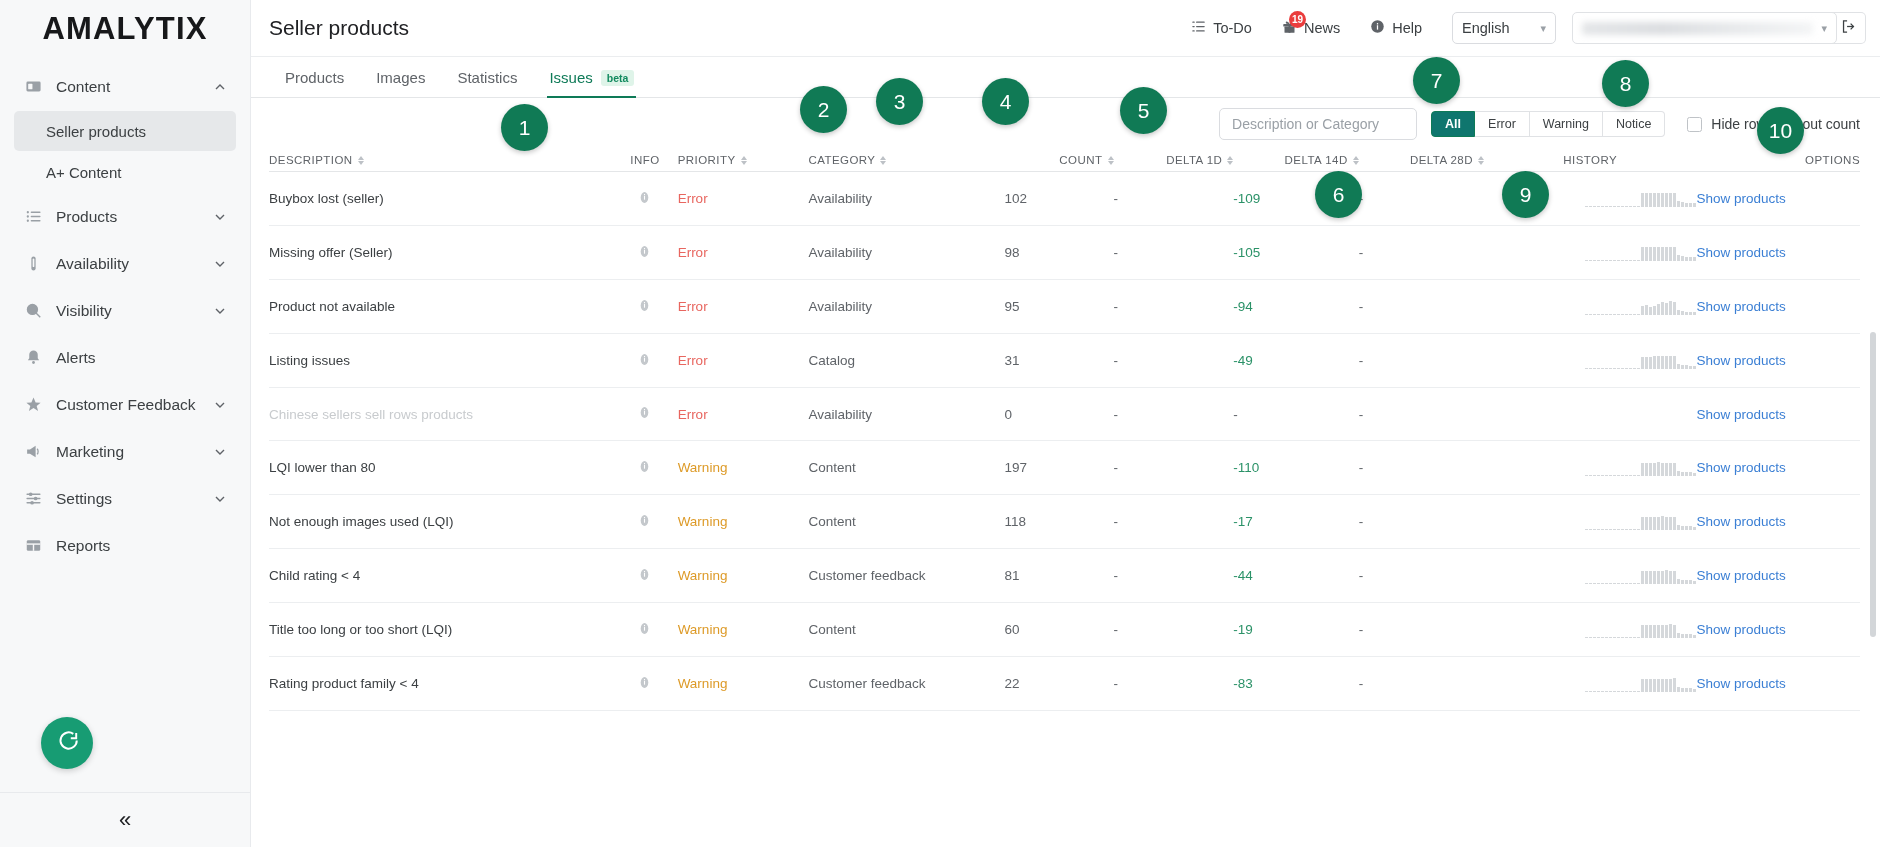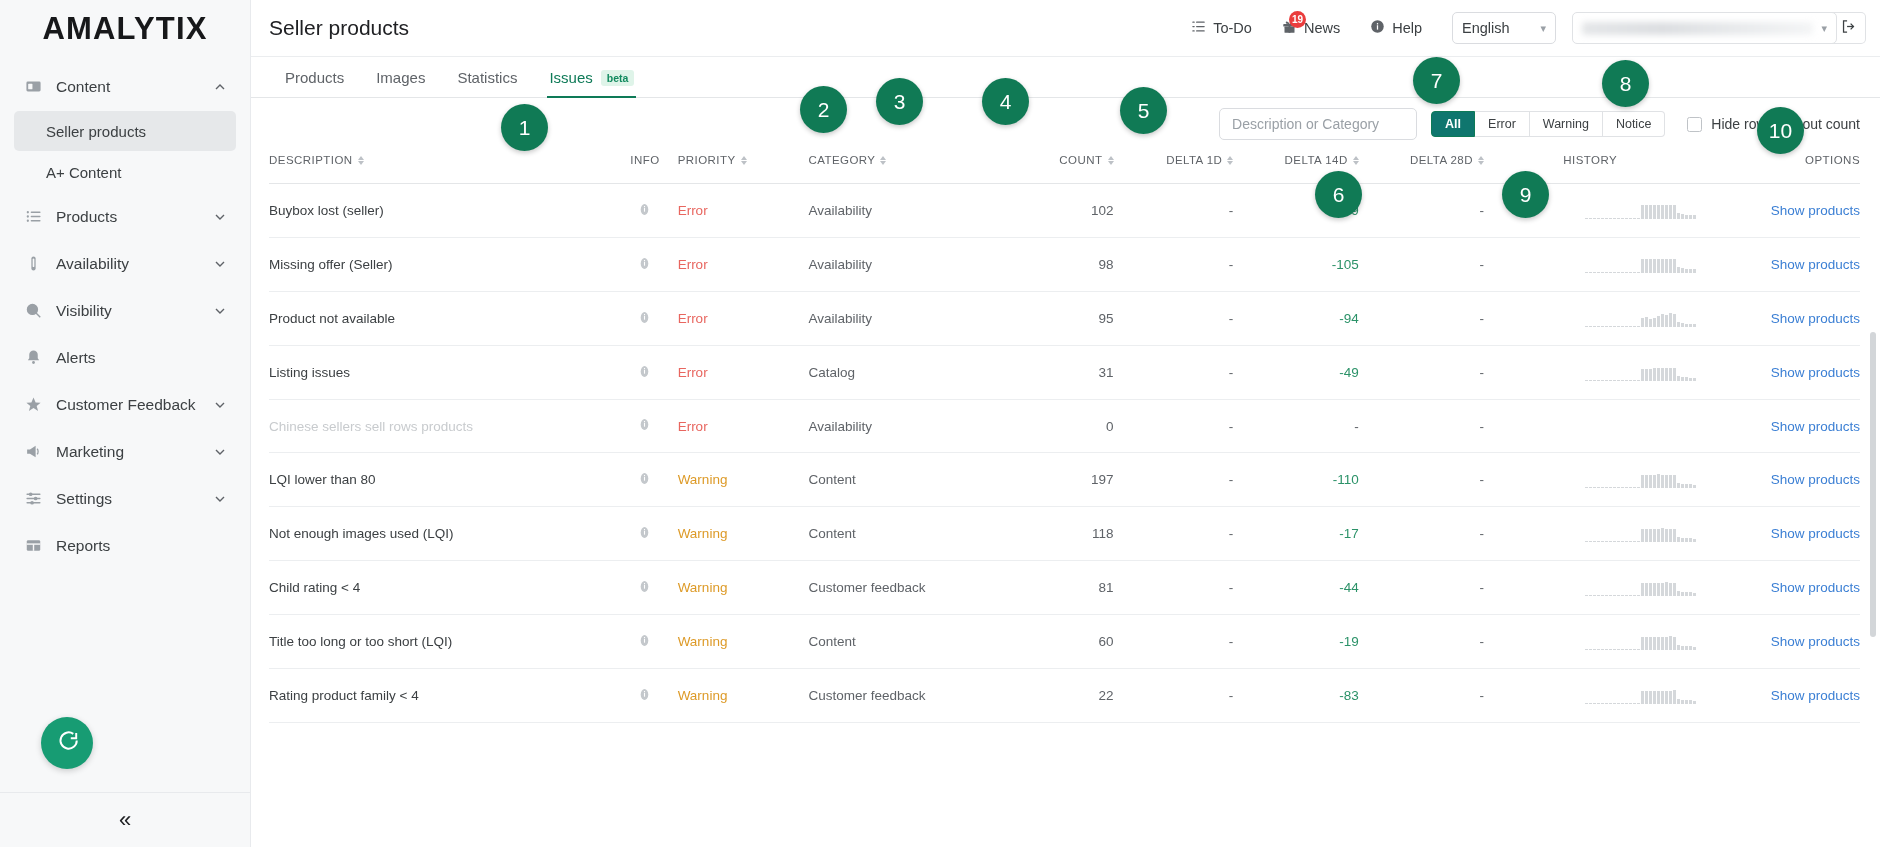--- a/index.html
+++ b/index.html
@@ -149,38 +149,38 @@
   .seg:last-child { border-radius: 0 4px 4px 0; }
   .seg.active { background: #0f766e; color: #fff; border-color: #0e7a57; font-weight: bold; }
   .hide-rows { display: flex; align-items: center; gap: 9px; font-size: 14px; color: #3c4043; cursor: pointer; }
   .cbox { width: 15px; height: 15px; border: 1px solid #bfc3c7; border-radius: 2.5px; background: #fff; }
 
   
   .table-wrap { padding: 0 20px 0 18px; position: relative; }
   table { width: 100%; border-collapse: collapse; table-layout: fixed; }
   thead th {
     font-size: 11.5px; letter-spacing: .45px; color: #5f6368; font-weight: normal;
-    text-transform: uppercase; padding: 4px 0 17px 0; text-align: right;
+    text-transform: uppercase; padding: 4px 0 5px 0; text-align: right;
     border-bottom: 1px solid #e4e6e8; white-space: nowrap;
   }
   th .th-inner { display: flex; align-items: center; gap: 5px; }
   th.num .th-inner { justify-content: flex-end; }
   th.ctr .th-inner { justify-content: center; }
   .sort-ico { display: inline-flex; flex-direction: column; line-height: 0; gap: 1px; }
   .sort-ico i { display: block; width: 0; height: 0; border-left: 3.5px solid transparent; border-right: 3.5px solid transparent; }
   .sort-ico i.up { border-bottom: 4.5px solid #bdc1c6; }
   .sort-ico i.dn { border-top: 4.5px solid #bdc1c6; }
 
   tbody td {
     font-size: 13.5px; color: #5f6368; padding: 18px 0;
     border-bottom: 1px solid #eceef0; vertical-align: middle;
   }
   td.desc { color: #3c4043; }
   td.desc.muted { color: #c8cbce; }
-  td.num { text-align: right; }
+  td.num { text-align: left; }
   td.ctr { text-align: center; }
   .pri-error { color: #e8665f; }
   .pri-warning { color: #dd9a27; }
   .info-ico svg { width: 13px; height: 13px; fill: #c4c8cc; }
   .delta-neg { color: #2b9268; }
   .show-products { color: #3b7fd4; cursor: pointer; font-size: 13.5px; }
   .spark { display: flex; align-items: flex-end; justify-content: flex-end; height: 17px; gap: 1px; }
   .spark span { width: 3px; background: #d5d8db; display: block; }
 
   

